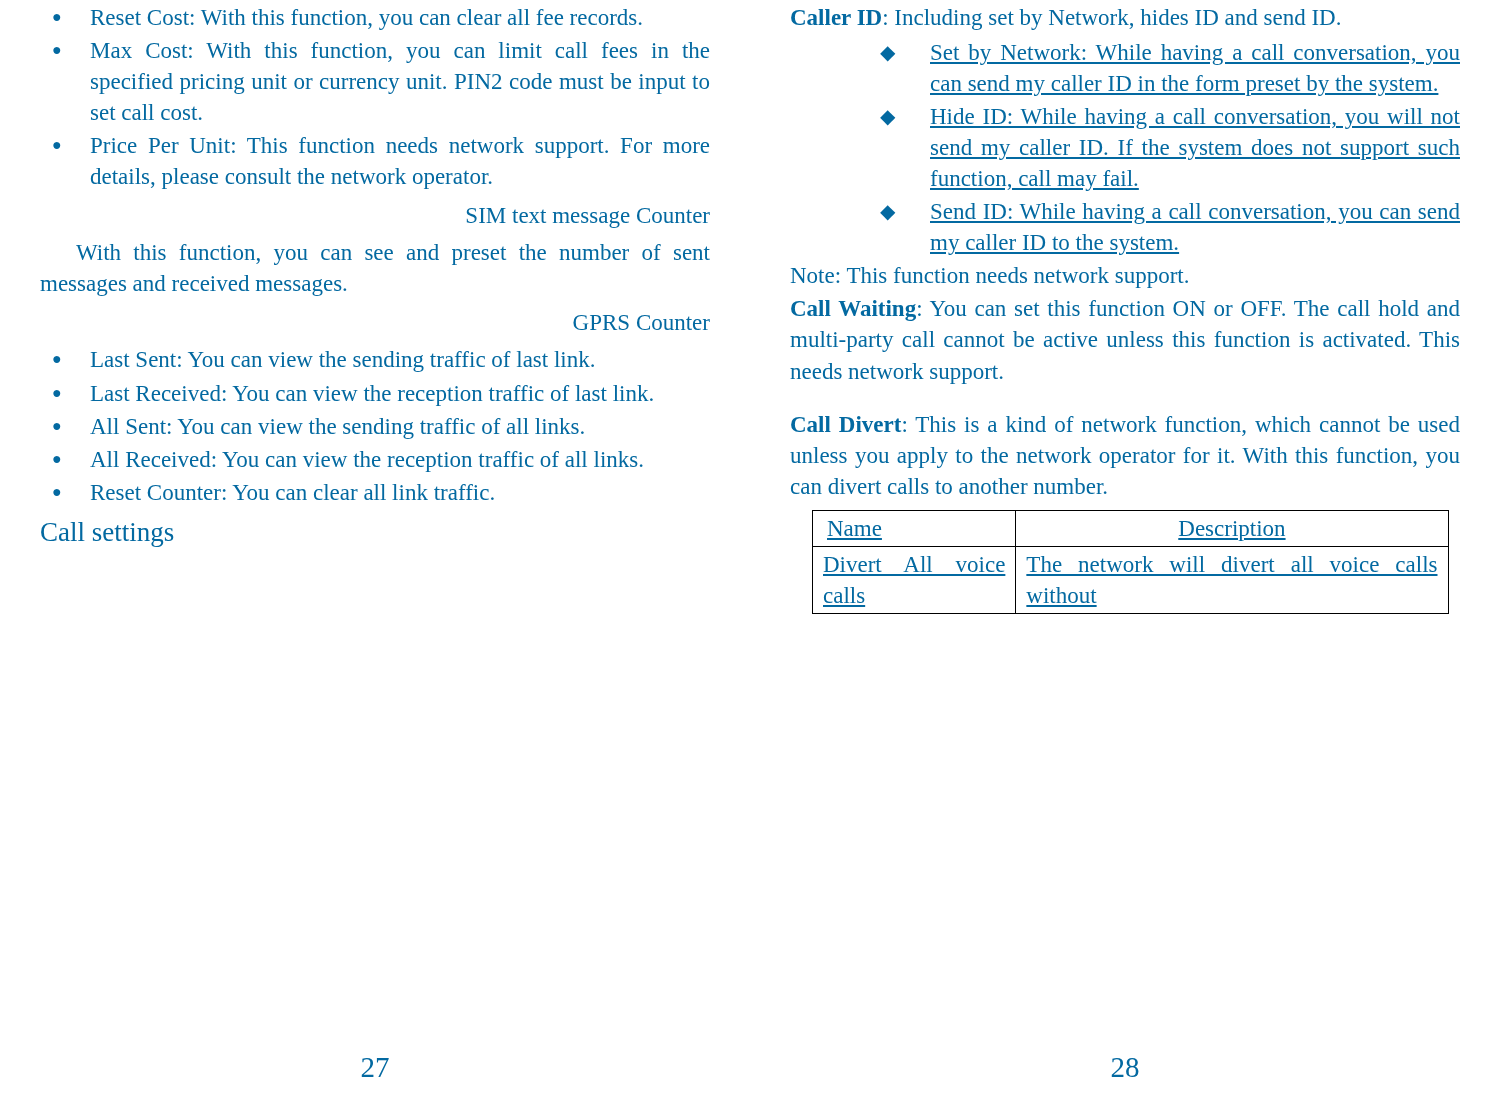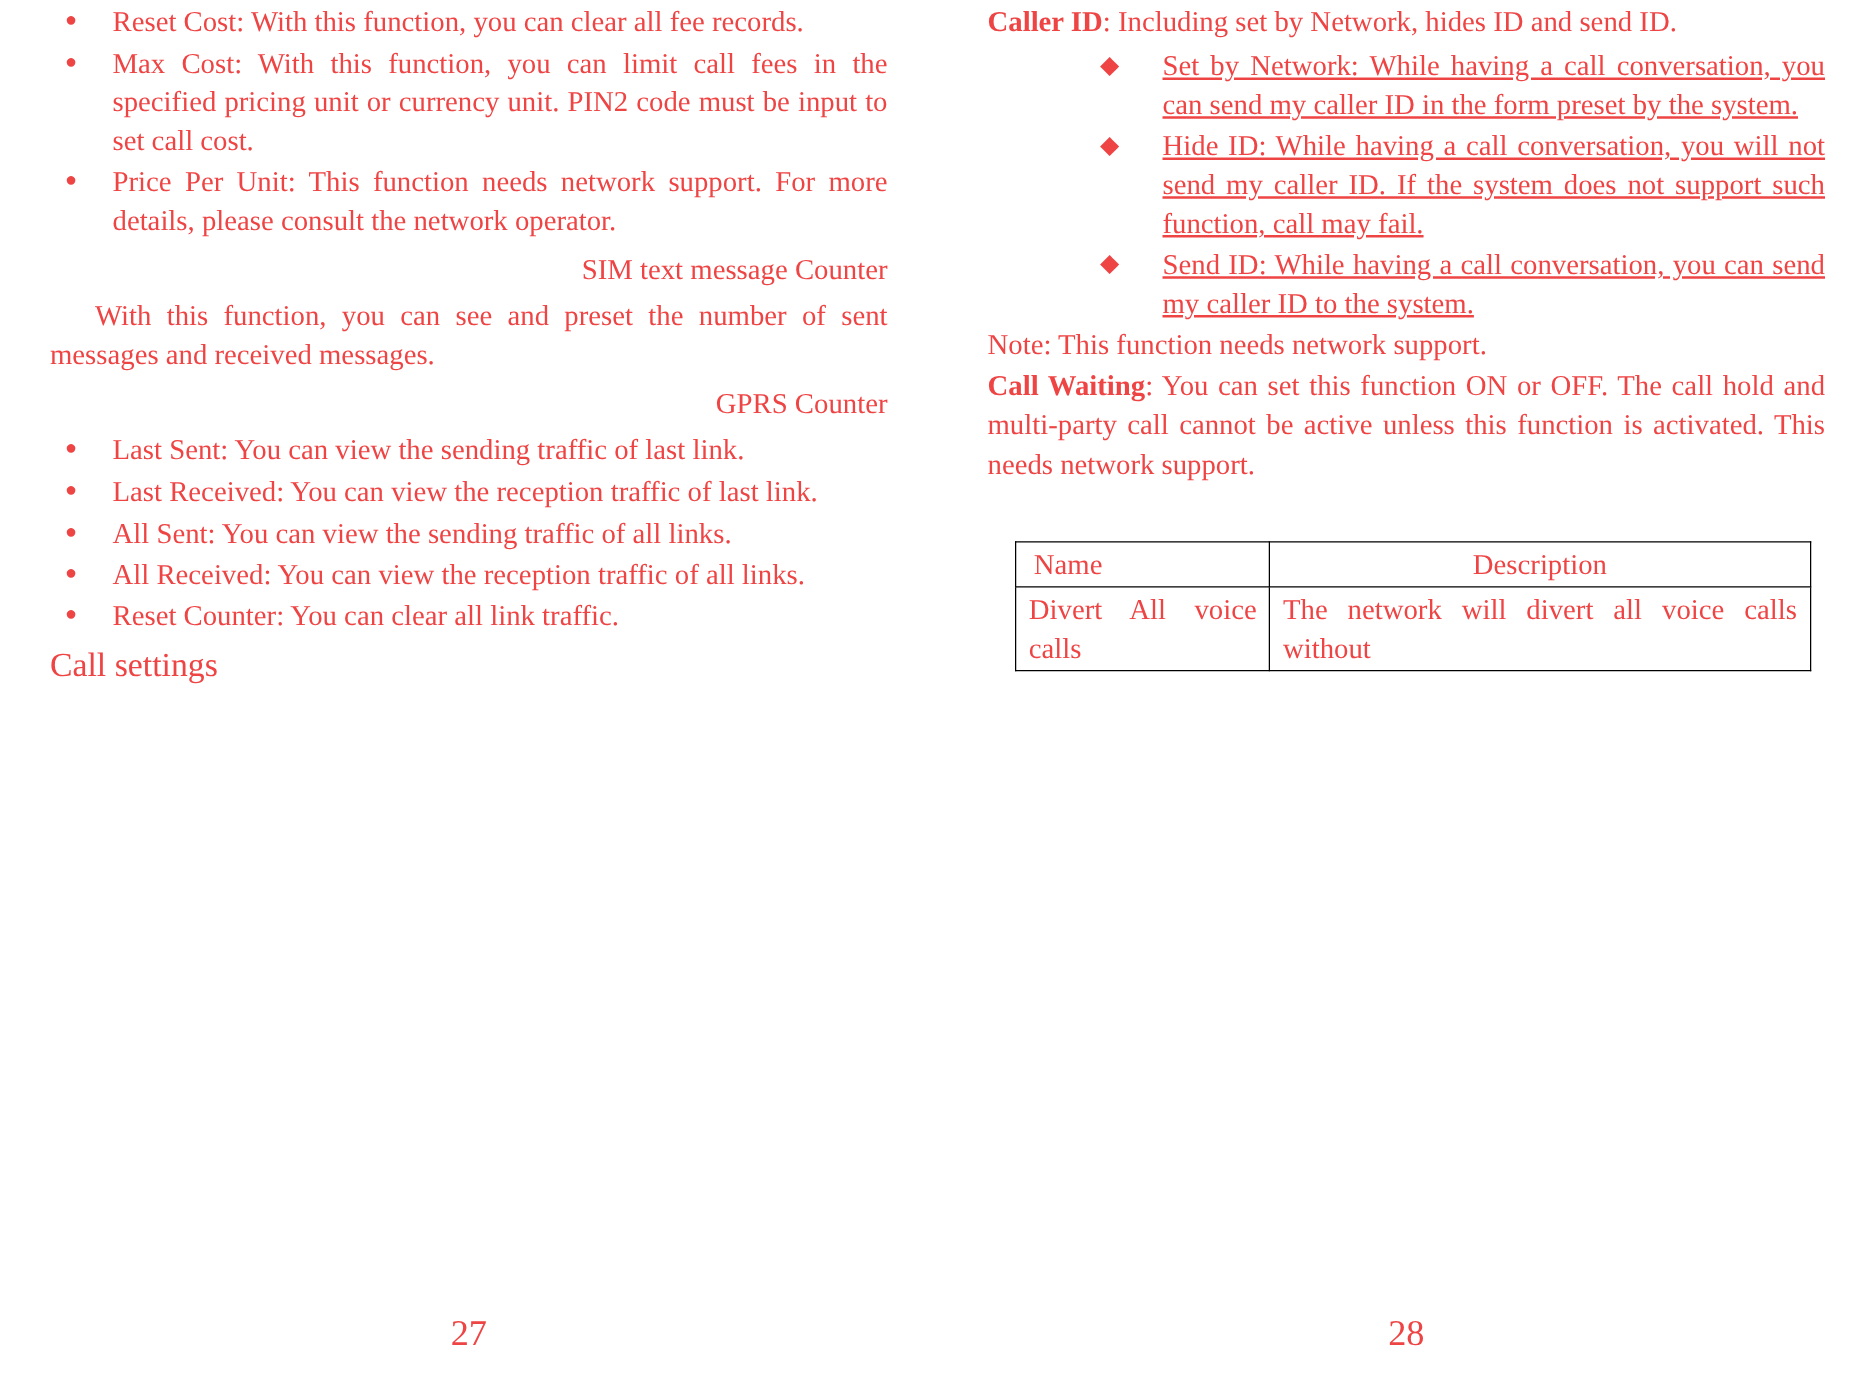--- a/index.html
+++ b/index.html
@@ -13,21 +13,21 @@
       width: 1500px;
       height: 1107px;
       display: flex;
       padding: 0;
     }
     .page {
       width: 50%;
       padding: 0 40px;
       font-size: 23px;
       line-height: 1.35;
-      color: #ef4444;
+      color: #0369a1;
       position: relative;
     }
     .page-number {
       position: absolute;
       bottom: 20px;
       left: 50%;
       transform: translateX(-50%);
       font-size: 29px;
     }
     ul.bullet-list {
@@ -79,22 +79,23 @@
     .para {
       text-align: justify;
       margin-bottom: 4px;
     }
     .para-indent {
       text-indent: 36px;
     }
     table {
       border-collapse: collapse;
       width: 95%;
-      margin: 24px 0 0 22px;
+      margin: 8px 0 0 22px;
       font-size: 23px;
+      text-decoration: underline;
     }
     table td {
       border: 1px solid black;
       padding: 2px 10px;
       vertical-align: top;
     }
     .col1 {
       width: 32%;
       text-align: justify;
     }
@@ -144,20 +145,21 @@
   <div class="content-wrapper">
     <div class="para"><span class="bold">Caller ID</span><span>: Including set by Network, hides ID and send ID.</span></div>
     <ul class="diamond-list">
       <li>Set by Network: While having a call conversation, you can send my caller ID in the form preset by the system.</li>
       <li>Hide ID: While having a call conversation, you will not send my caller ID. If the system does not support such function, call may fail.</li>
       <li>Send ID: While having a call conversation, you can send my caller ID to the system.</li>
     </ul>
     <div class="note-text">Note: This function needs network support.</div>
     <div class="para"><span class="bold">Call Waiting</span><span>: You can set this function ON or OFF. The call hold and multi-party call cannot be active unless this function is activated. This needs network support.</span></div>
     <div style="height:18px"></div>
+    <div class="para"><span class="bold">Call Divert</span><span>: This is a kind of network function, which cannot be used unless you apply to the network operator for it. With this function, you can divert calls to another number.</span></div>
     <table>
       <tbody>
           <tr>
         <td class="col1 col1-header">Name</td>
         <td class="col2 col2-center">Description</td>
       </tr>
       <tr>
         <td class="col1">Divert All voice calls</td>
         <td class="col2">The network will divert all voice calls without</td>
       </tr>

